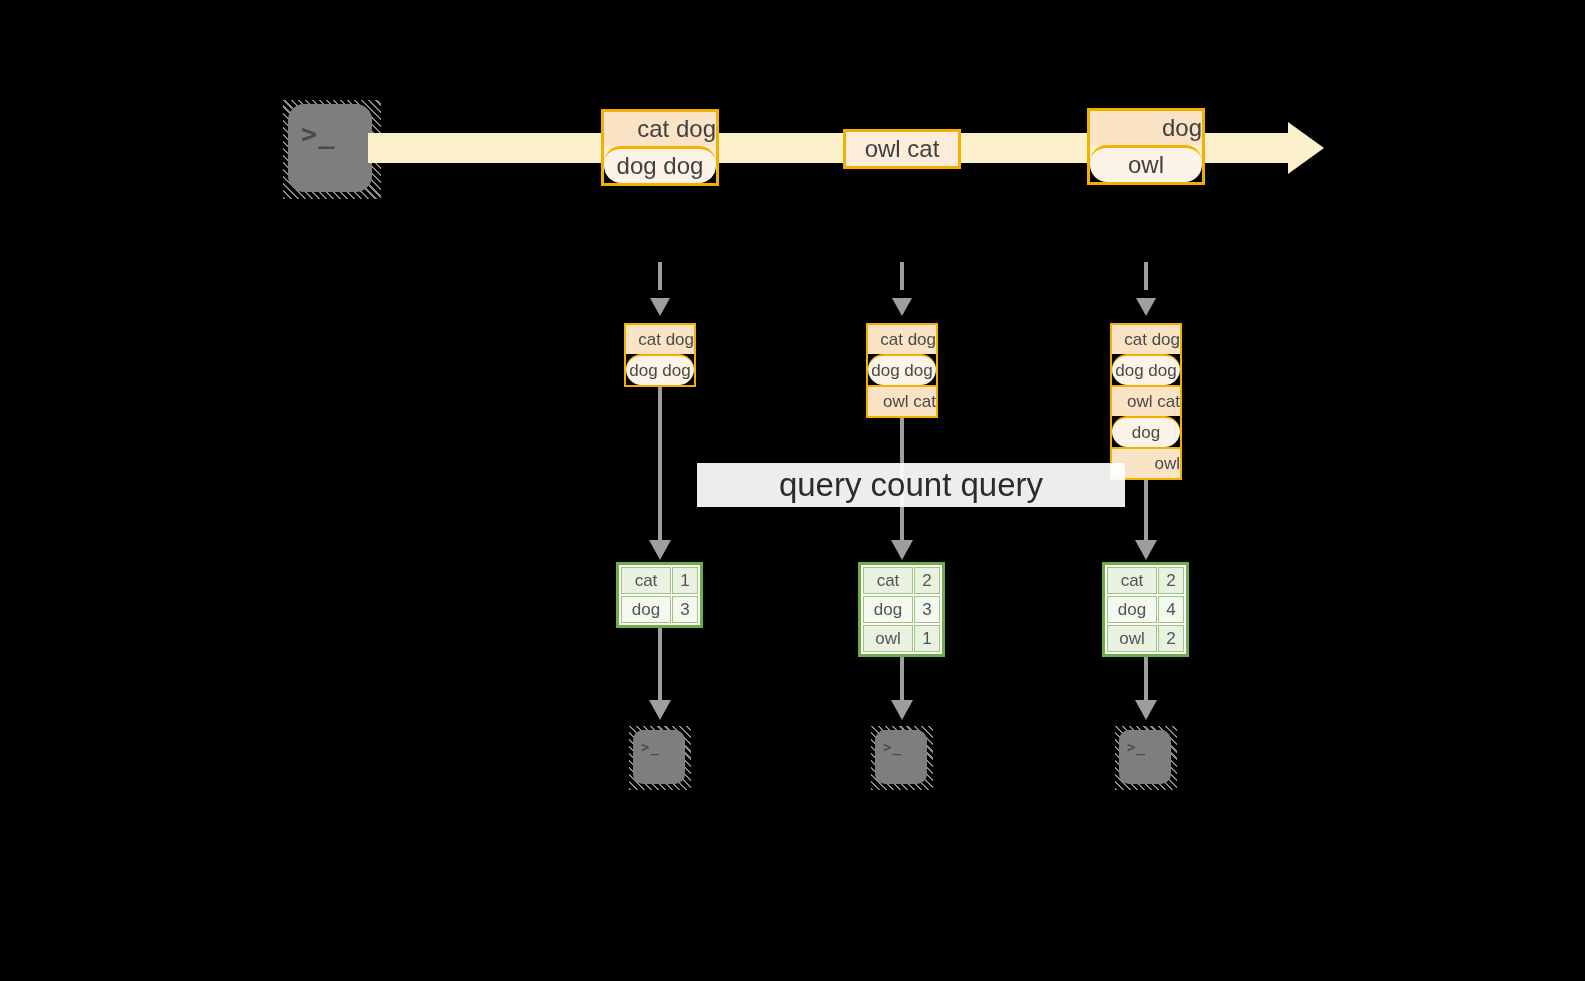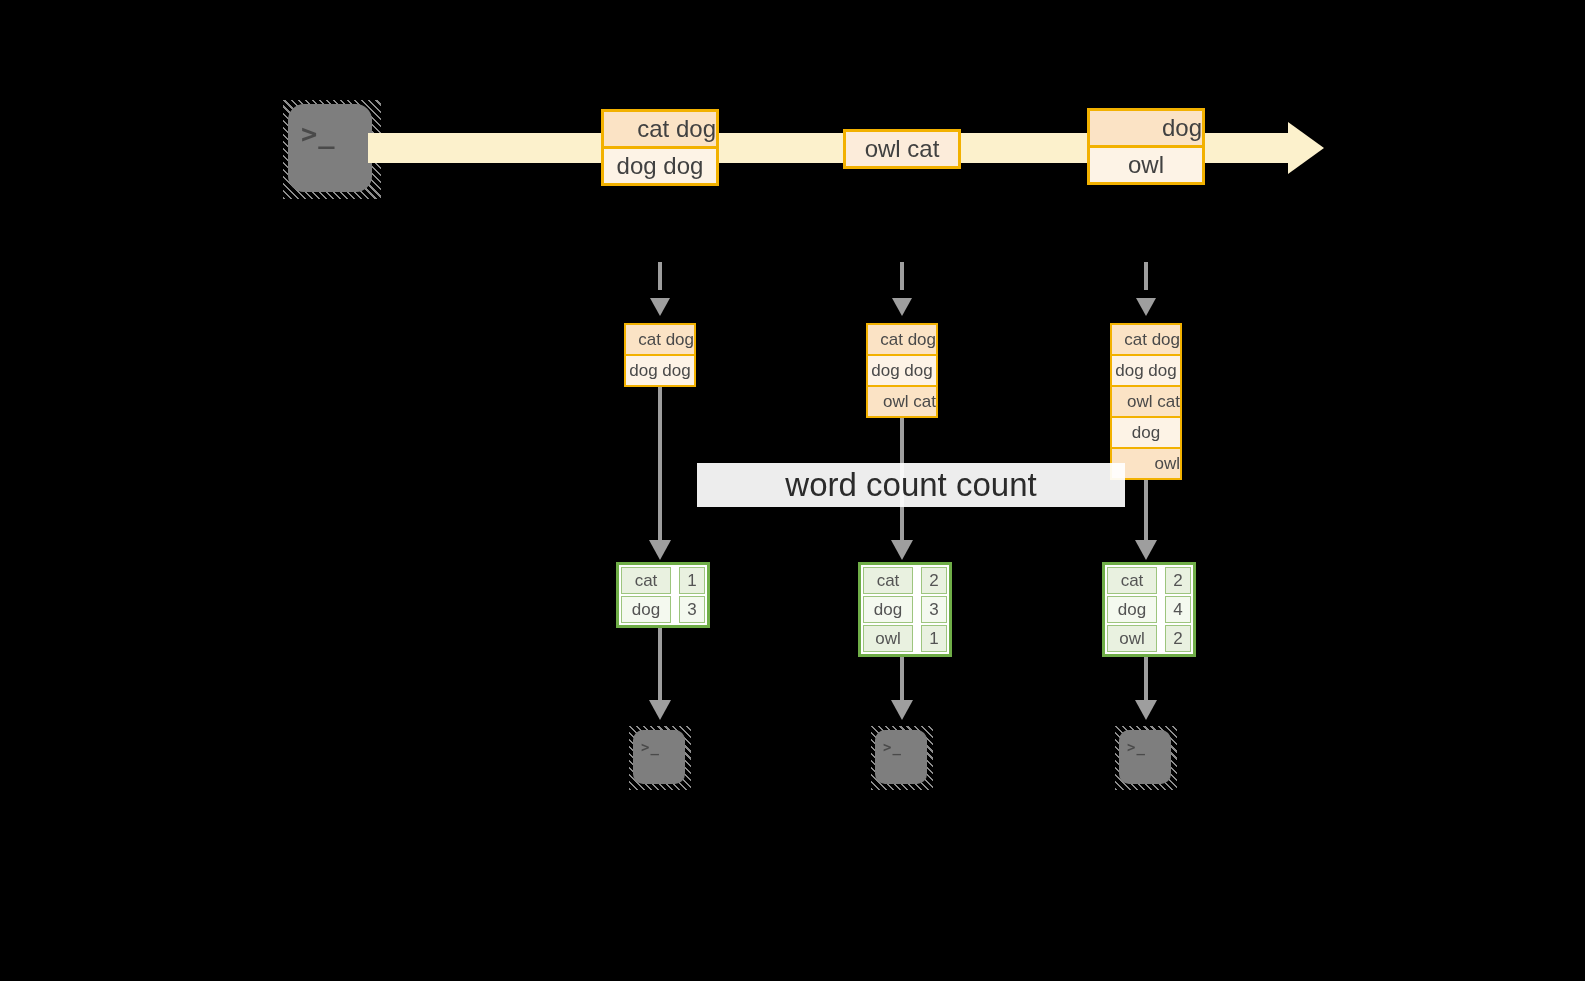--- a/index.html
+++ b/index.html
@@ -30,21 +30,21 @@
   .band-head{
     width:0;height:0;border-left:36px solid #fcf1cc;
     border-top:26px solid transparent;border-bottom:26px solid transparent;
   }
 
   
   .sbox{border:3px solid #f2b100;width:118px;text-align:center;box-sizing:border-box;}
   .sbox .r{height:34px;line-height:34px;font-size:24px;}
   .sbox .r + .r{border-top:3px solid #f2b100;}
   .fill-a{background:#fbe3c5;text-align:right;}
-  .fill-b{background:#fdf3e6;}
+  .fill-b{background:#fdf3e6;border-radius:17px;}
   .fill-m{background:#fcecda;}
 
   
   .stack{border:2px solid #f2b100;width:72px;text-align:center;box-sizing:border-box;}
   .stack .r{height:29px;line-height:29px;font-size:17px;color:#4a4a4a;}
   .stack .r + .r{border-top:2px solid #f2b100;}
 
   
   .vstem{width:4px;background:#9e9e9e;}
   .vdash{width:4px;background:#9e9e9e;}
@@ -61,21 +61,21 @@
   .qlabel{
     background:rgba(255,255,255,0.93);color:#2b2b2b;text-align:center;
     font-size:33px;line-height:44px;height:44px;width:428px;z-index:5;
   }
 
   
   .gtable{
     border:3px solid #6fad47;background:#ffffff;padding:2px;box-sizing:content-box;
     display:flex;flex-direction:column;gap:2px;
   }
-  .grow{display:flex;gap:8px;}
+  .grow{display:flex;gap:1px;}
   .gcell{
     border:1px solid #9dc57e;height:25px;line-height:25px;text-align:center;
     font-size:17px;color:#545454;
   }
   .gword{width:48px;}
   .gnum{width:24px;}
   .row-a .gcell{background:#e9f1e0;}
   .row-b .gcell{background:#f4f9ef;}
 
   .z1{z-index:1;} .z2{z-index:2;}
@@ -134,21 +134,21 @@
 
   <div class="abs vstem z1" style="left:658px;top:387px;height:153px;"></div>
   <div class="abs vhead z1" style="left:649px;top:540px;"></div>
 
   <div class="abs vstem z1" style="left:900px;top:418px;height:122px;"></div>
   <div class="abs vhead z1" style="left:891px;top:540px;"></div>
 
   <div class="abs vstem z1" style="left:1144px;top:478px;height:62px;"></div>
   <div class="abs vhead z1" style="left:1135px;top:540px;"></div>
 
-  <div class="abs qlabel" style="left:697px;top:463px;">word count count</div>
+  <div class="abs qlabel" style="left:697px;top:463px;">query count query</div>
 
   <div class="abs gtable z2" style="left:616px;top:562px;">
     <div class="grow row-a">
       <div class="gcell gword">cat</div>
       <div class="gcell gnum">1</div>
     </div>
     <div class="grow row-b">
       <div class="gcell gword">dog</div>
       <div class="gcell gnum">3</div>
     </div>

